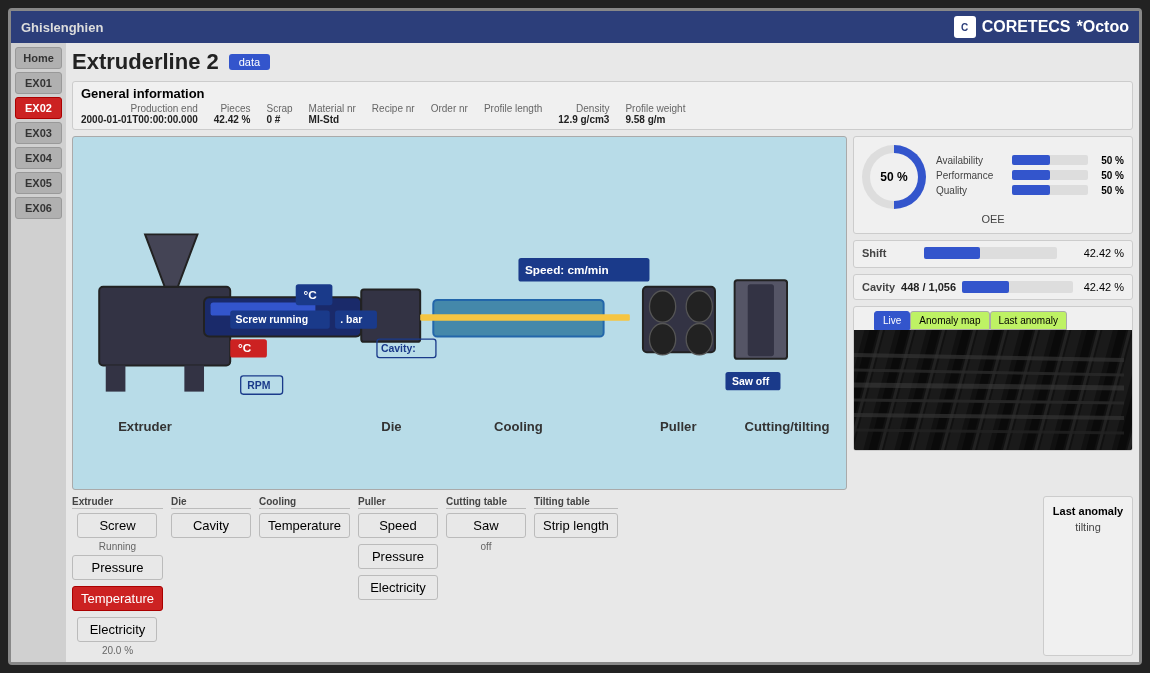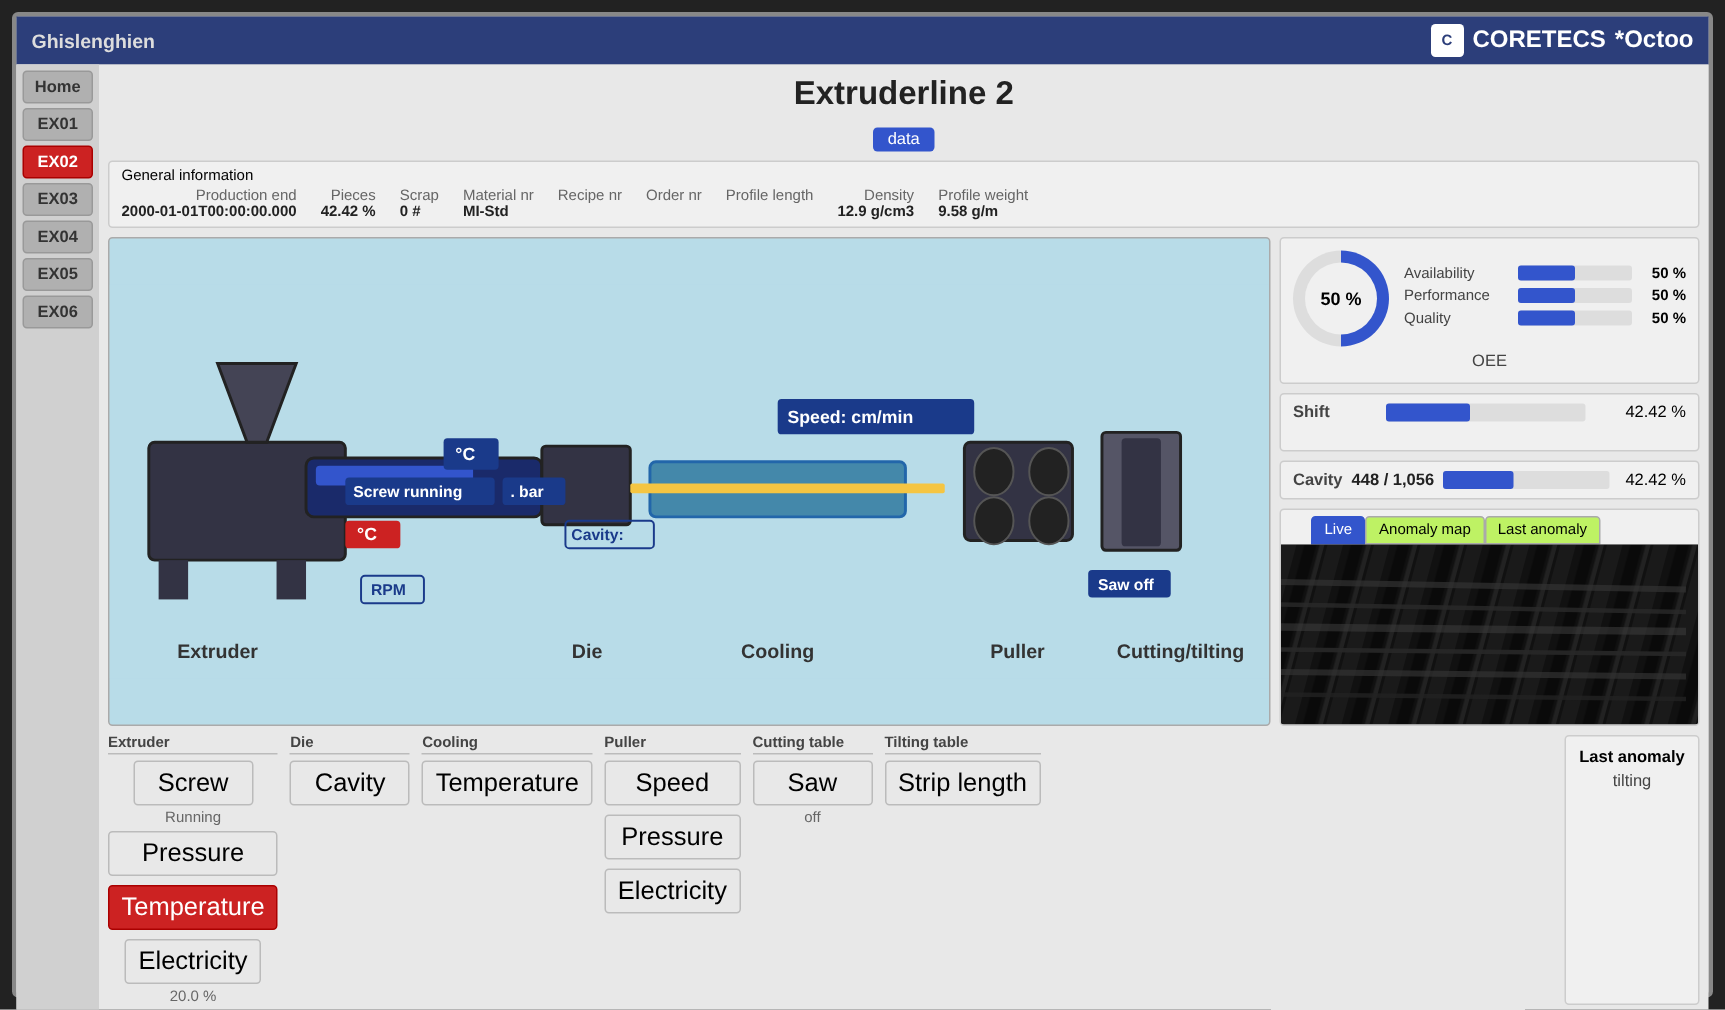--- a/index.html
+++ b/index.html
@@ -14,26 +14,26 @@
     .logo-icon span { color: #2c3e7a; font-weight: bold; font-size: 10px; }
     
     .main-content { display: flex; flex: 1; background: #e8e8e8; }
     
     .sidebar { width: 55px; background: #d0d0d0; display: flex; flex-direction: column; padding: 4px; gap: 3px; flex-shrink: 0; }
     .sidebar-btn { background: #b0b0b0; border: 1px solid #999; border-radius: 3px; padding: 4px 2px; text-align: center; font-size: 11px; font-weight: bold; cursor: pointer; color: #333; }
     .sidebar-btn.active { background: #cc2222; color: white; border-color: #aa0000; }
     
     .content-area { flex: 1; padding: 6px; display: flex; flex-direction: column; gap: 6px; }
     
-    .page-header { display: flex; align-items: center; gap: 10px; flex-direction: column; }
+    .page-header { display: flex; align-items: center; gap: 10px; }
     .page-title { font-size: 22px; font-weight: bold; color: #222; }
     .data-badge { background: #3355cc; color: white; font-size: 11px; padding: 2px 10px; border-radius: 3px; }
     
     .info-section { background: #f0f0f0; border: 1px solid #ccc; border-radius: 3px; padding: 4px 8px; }
-    .info-title { font-weight: normal; font-size: 10px; margin-bottom: 2px; }
+    .info-title { font-weight: bold; font-size: 13px; margin-bottom: 2px; }
     .info-row { display: flex; gap: 16px; font-size: 10px; }
     .info-col label { color: #666; display: block; text-align: right; }
     .info-col span { font-weight: bold; color: #222; }
     
     .middle-row { display: flex; gap: 6px; flex: 1; }
     
     .diagram-panel { flex: 1; background: #b8dce8; border: 1px solid #aaa; border-radius: 3px; position: relative; overflow: hidden; }
     
     .right-panel { width: 280px; display: flex; flex-direction: column; gap: 6px; flex-shrink: 0; }
     
@@ -43,39 +43,39 @@
     .gauge-inner { width: 48px; height: 48px; border-radius: 50%; background: #f0f0f0; display: flex; align-items: center; justify-content: center; font-weight: bold; font-size: 12px; }
     .oee-metrics { flex: 1; }
     .metric-row { display: flex; align-items: center; gap: 6px; margin-bottom: 4px; font-size: 10px; }
     .metric-label { width: 70px; color: #444; }
     .metric-bar-bg { flex: 1; height: 10px; background: #ddd; border-radius: 2px; }
     .metric-bar { height: 100%; background: #3355cc; border-radius: 2px; }
     .metric-pct { width: 30px; text-align: right; font-weight: bold; }
     .oee-label { text-align: center; font-size: 11px; margin-top: 4px; color: #444; }
     
     .shift-panel { background: #f0f0f0; border: 1px solid #ccc; border-radius: 3px; padding: 6px 8px; }
-    .shift-row { display: flex; align-items: center; gap: 22px; font-size: 11px; margin-bottom: 13px; }
+    .shift-row { display: flex; align-items: center; gap: 22px; font-size: 11px; margin-bottom: 2px; }
     .shift-label { width: 40px; color: #444; font-weight: bold; }
     .shift-bar-bg { flex: 1; height: 12px; background: #ddd; border-radius: 2px; }
     .shift-bar { height: 100%; background: #3355cc; border-radius: 2px; }
     .shift-pct { width: 45px; text-align: right; font-size: 11px; }
     
     .output-panel { background: #f0f0f0; border: 1px solid #ccc; border-radius: 3px; padding: 6px 8px; }
     .output-row { display: flex; align-items: center; gap: 6px; font-size: 11px; }
     .output-label { color: #444; font-weight: bold; }
     .output-values { color: #222; font-weight: bold; }
     .output-bar-bg { flex: 1; height: 12px; background: #ddd; border-radius: 2px; }
     .output-bar { height: 100%; background: #3355cc; border-radius: 2px; }
     .output-pct { width: 45px; text-align: right; font-size: 11px; }
     
     .camera-panel { background: #f0f0f0; border: 1px solid #ccc; border-radius: 3px; overflow: hidden; }
     .cam-tab { padding: 3px 8px; font-size: 10px; border-radius: 3px 3px 0 0; cursor: pointer; border: 1px solid #aaa; background: #bef264; }
     .cam-tab.active { background: #3355cc; color: white; border-color: #3355cc; margin-left: 16px; }
     .camera-view { background: #1a1a1a; height: 120px; display: flex; align-items: center; justify-content: center; position: relative; overflow: hidden; }
-    .component-btn { background: #e8e8e8; border: 1px solid #bbb; border-radius: 3px; padding: 4px 8px; text-align: center; font-size: 17px; cursor: pointer; margin-bottom: 3px; min-width: 80px; }
+    .component-btn { background: #e8e8e8; border: 1px solid #bbb; border-radius: 3px; padding: 4px 8px; text-align: center; font-size: 13px; cursor: pointer; margin-bottom: 3px; min-width: 80px; }
     .component-btn.active { background: #cc2222; color: white; border-color: #aa0000; }
     .component-btn-sub { font-size: 10px; color: #666; text-align: center; }
     
     
     .machine-svg { position: absolute; top: 0; left: 0; width: 100%; height: 100%; }
     
     .bottom-sections { display: flex; gap: 8px; width: 100%; }
     .section-block { display: flex; flex-direction: column; }
     .section-title { font-size: 10px; font-weight: bold; color: #444; margin-bottom: 4px; padding-bottom: 1px; border-bottom: 1px solid #bbb; }
     

